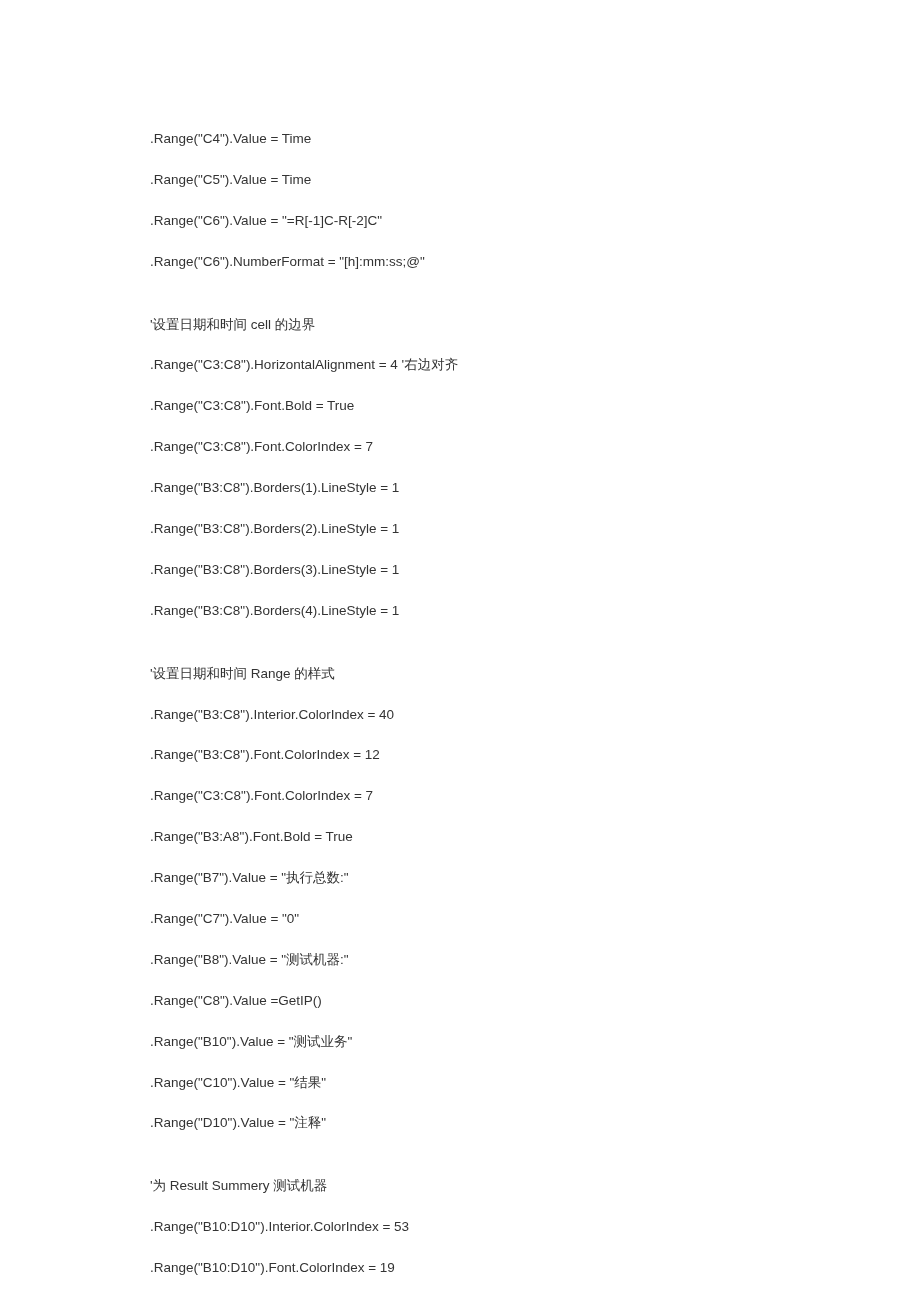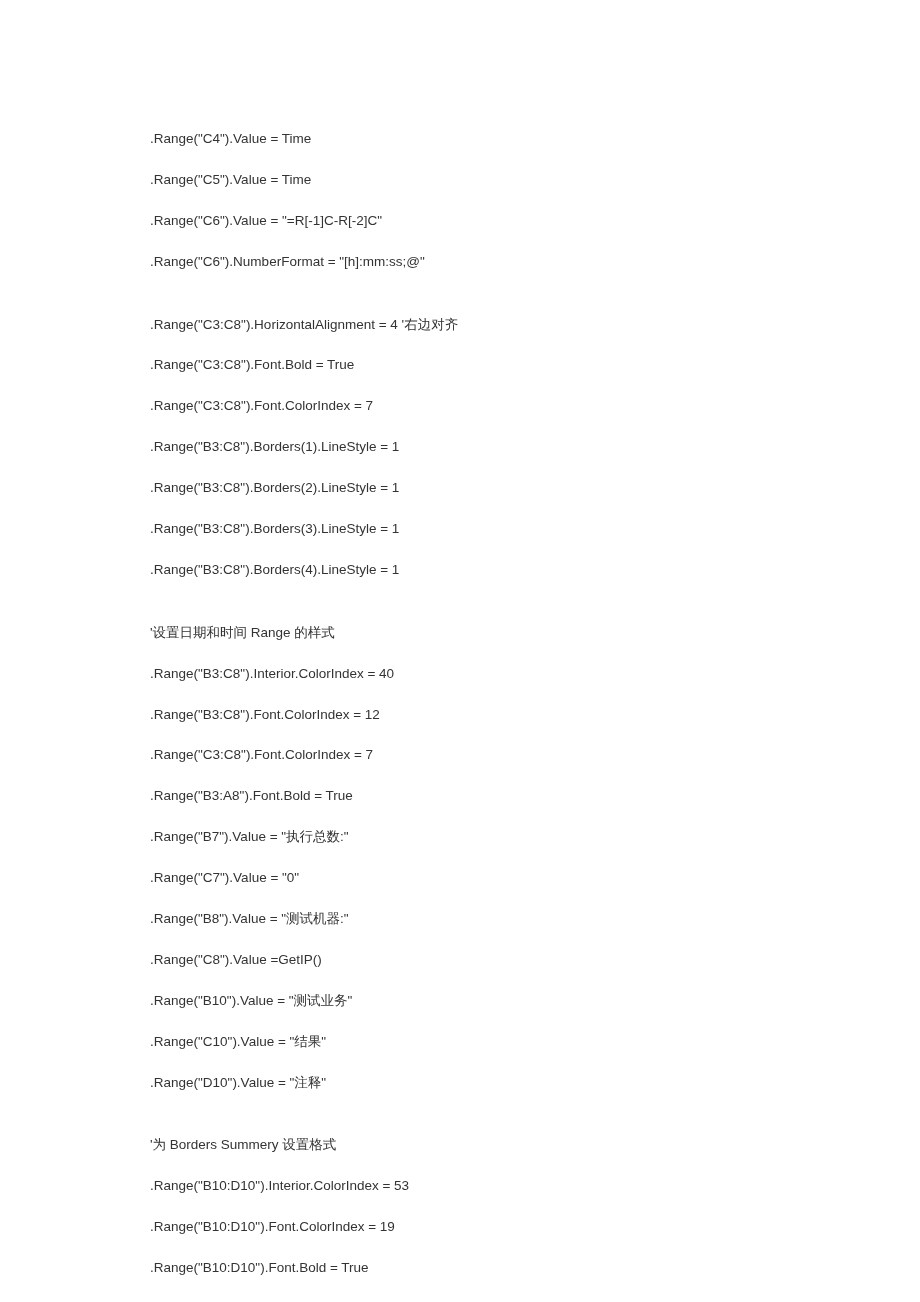--- a/index.html
+++ b/index.html
@@ -27,20 +27,21 @@
   </style>
 </head>
 <body>
 
 <div>
   <div class="code-line">.Range("C4").Value = Time</div>
   <div class="code-line">.Range("C5").Value = Time</div>
   <div class="code-line">.Range("C6").Value = "=R[-1]C-R[-2]C"</div>
   <div class="code-line">.Range("C6").NumberFormat = "[h]:mm:ss;@"</div>
   <div class="section-gap"></div>
+  <div class="code-line">'设置日期和时间 cell 的边界</div>
   <div class="code-line">.Range("C3:C8").HorizontalAlignment = 4 '右边对齐</div>
   <div class="code-line">.Range("C3:C8").Font.Bold = True</div>
   <div class="code-line">.Range("C3:C8").Font.ColorIndex = 7</div>
   <div class="code-line">.Range("B3:C8").Borders(1).LineStyle = 1</div>
   <div class="code-line">.Range("B3:C8").Borders(2).LineStyle = 1</div>
   <div class="code-line">.Range("B3:C8").Borders(3).LineStyle = 1</div>
   <div class="code-line">.Range("B3:C8").Borders(4).LineStyle = 1</div>
   <div class="section-gap"></div>
   <div class="code-line">'设置日期和时间 Range 的样式</div>
   <div class="code-line">.Range("B3:C8").Interior.ColorIndex = 40</div>
@@ -48,17 +49,17 @@
   <div class="code-line">.Range("C3:C8").Font.ColorIndex = 7</div>
   <div class="code-line">.Range("B3:A8").Font.Bold = True</div>
   <div class="code-line">.Range("B7").Value = "执行总数:"</div>
   <div class="code-line">.Range("C7").Value = "0"</div>
   <div class="code-line">.Range("B8").Value = "测试机器:"</div>
   <div class="code-line">.Range("C8").Value =GetIP()</div>
   <div class="code-line">.Range("B10").Value = "测试业务"</div>
   <div class="code-line">.Range("C10").Value = "结果"</div>
   <div class="code-line">.Range("D10").Value = "注释"</div>
   <div class="section-gap"></div>
-  <div class="code-line">'为 Borders Summery 设置格式</div>
+  <div class="code-line">'为 Result Summery 测试机器</div>
   <div class="code-line">.Range("B10:D10").Interior.ColorIndex = 53</div>
   <div class="code-line">.Range("B10:D10").Font.ColorIndex = 19</div>
   <div class="code-line">.Range("B10:D10").Font.Bold = True</div>
 </div>
 
 </body></html>

